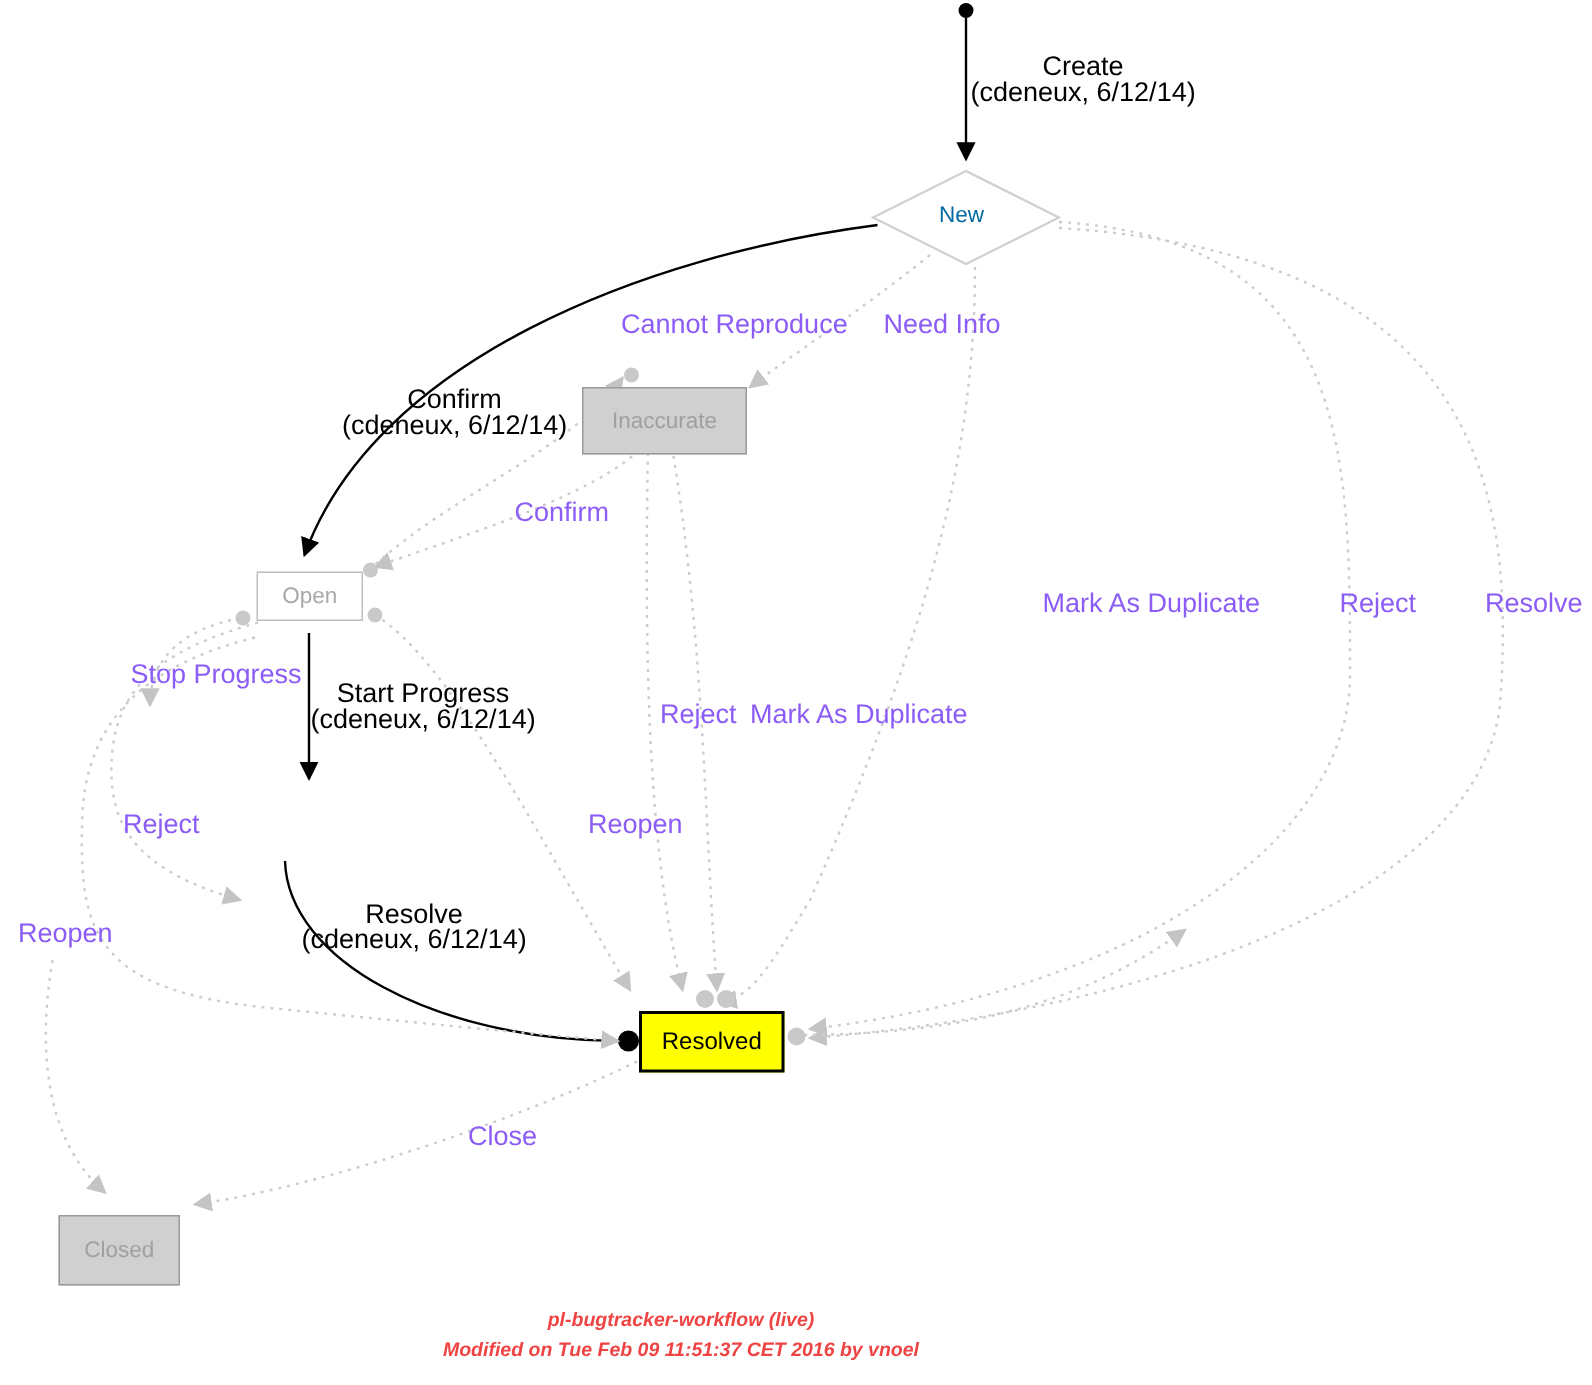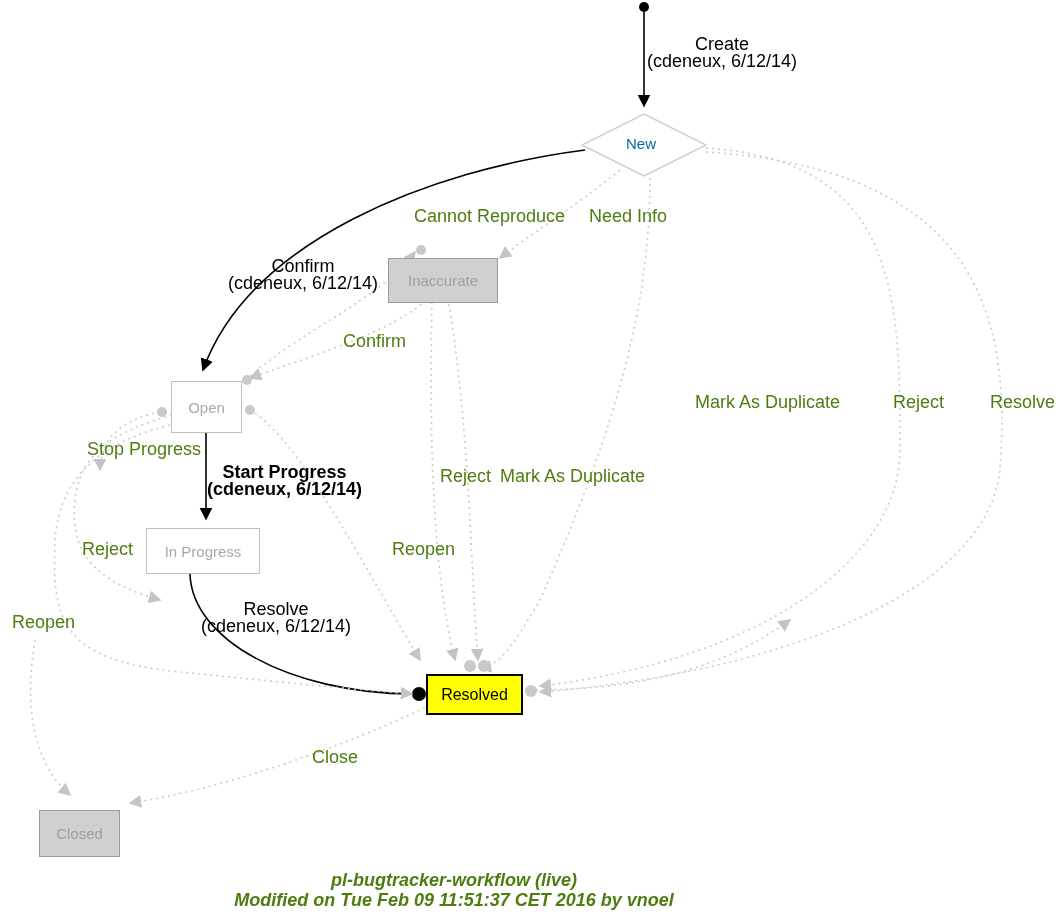--- a/index.html
+++ b/index.html
@@ -60,37 +60,37 @@
     font-size: 15px;
     color: #0369a1;
   }
   .edge-label {
     position: absolute;
     font-size: 18px;
     line-height: 17px;
     white-space: nowrap;
   }
   .edge-label.dim {
-    color: #4d7c0f;
+    color: #8b5cf6;
   }
   .edge-label.solid {
     color: #000000;
   }
   .edge-label.two-line {
     text-align: center;
   }
   .footer {
     position: absolute;
     left: 0;
     width: 908px;
     text-align: center;
     font-style: italic;
     font-weight: bold;
-    font-size: 18px;
-    color: #4d7c0f;
+    font-size: 13px;
+    color: #ef4444;
     line-height: 18px;
   }
 </style>
 </head>
 <body>
 
 <div id="canvas">
 
   <svg id="wf-svg" viewBox="0 0 1061 923">
     <defs>
@@ -143,27 +143,24 @@
       <circle cx="531" cy="691" r="6"></circle>
     </g>
   </svg>
 
   <div class="diamond-label" style="left:626px; top:135px;">New</div>
 
   <div class="node rect grey" style="left:388px; top:258px; width:110px; height:45px;">
     <span>Inaccurate</span>
   </div>
 
-  <div class="node rect dim" style="left:171px; top:381px; width:71px; height:52px;">
+  <div class="node rect dim" style="left:171px; top:381px; width:71px; height:33px;">
     <span>Open</span>
   </div>
 
-  <div class="node rect dim" style="left:146px; top:528px; width:114px; height:46px;">
-    <span>In Progress</span>
-  </div>
 
   <div class="node rect active" style="left:426px; top:674px; width:97px; height:41px;">
     <span>Resolved</span>
   </div>
 
   <div class="node rect grey" style="left:39px; top:797px; width:81px; height:47px;margin-top:13px;">
     <span>Closed</span>
   </div>
 
   <div class="edge-label solid two-line" style="left:647px; top:36px;">
@@ -180,21 +177,21 @@
   </div>
 
   <div class="edge-label dim" style="left:343px; top:333px;">Confirm</div>
 
   <div class="edge-label dim" style="left:695px; top:394px;">Mark As Duplicate</div>
   <div class="edge-label dim" style="left:893px; top:394px;">Reject</div>
   <div class="edge-label dim" style="left:990px; top:394px;">Resolve</div>
 
   <div class="edge-label dim" style="left:87px; top:441px;">Stop Progress</div>
 
-  <div class="edge-label solid two-line" style="left:207px; top:464px;font-weight:bold;">
+  <div class="edge-label solid two-line" style="left:207px; top:454px;">
     <div>Start Progress</div>
     <div>(cdeneux, 6/12/14)</div>
   </div>
 
   <div class="edge-label dim" style="left:440px; top:468px;">Reject</div>
   <div class="edge-label dim" style="left:500px; top:468px;">Mark As Duplicate</div>
 
   <div class="edge-label dim" style="left:82px; top:541px;">Reject</div>
   <div class="edge-label dim" style="left:392px; top:541px;">Reopen</div>
   <div class="edge-label dim" style="left:12px; top:614px;">Reopen</div>

